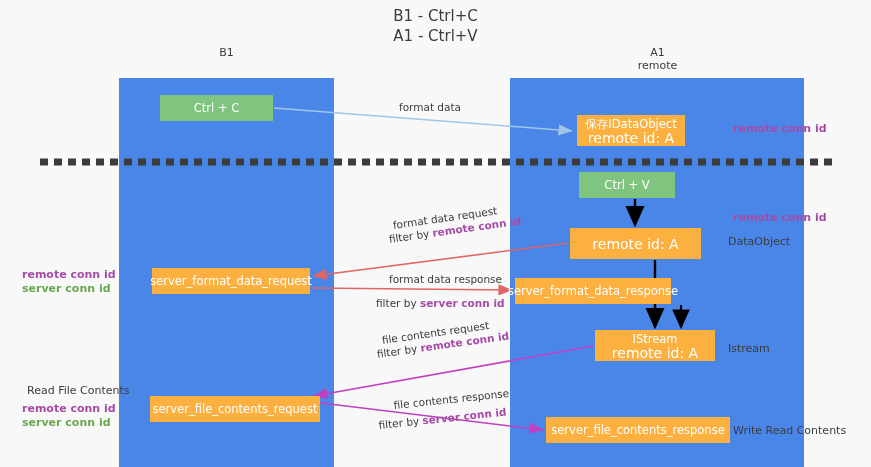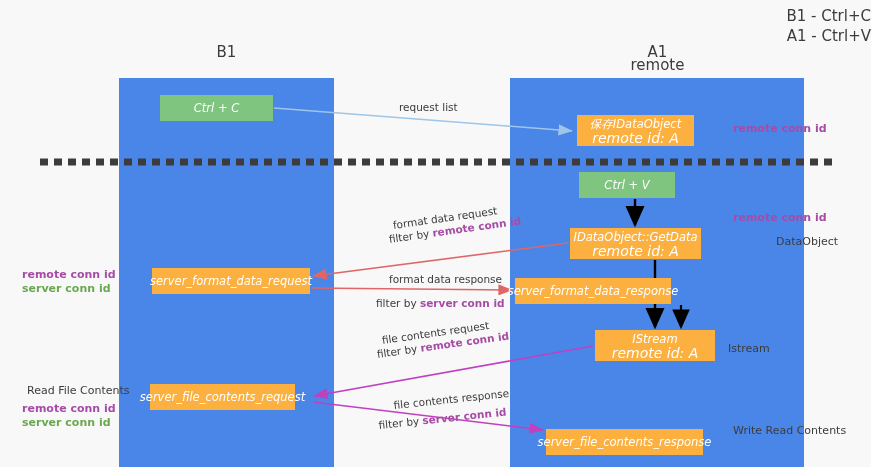--- a/index.html
+++ b/index.html
@@ -12,54 +12,54 @@
   }
   #stage{position:absolute;left:0;top:0;width:871px;height:467px;}
   .abs{position:absolute;}
 
   
   .lane{position:absolute;background:#4a86e8;}
   #lane-b1{left:119px;top:78px;width:215px;height:389px;}
   #lane-a1{left:510px;top:78px;width:294px;height:389px;}
 
   
-  .lane-head{position:absolute;text-align:center;color:#3c3c3c;font-size:15px;line-height:13px;}
+  .lane-head{position:absolute;text-align:center;color:#3c3c3c;font-size:11px;line-height:13px;}
   #head-b1{left:149px;top:46px;width:155px;}
   #head-a1{left:580px;top:46px;width:155px;}
 
   
-  #title{position:absolute;left:0;top:6px;width:871px;text-align:right;
+  #title{position:absolute;left:0;top:6px;width:871px;text-align:center;
          color:#3c3c3c;font-size:15px;line-height:20px;white-space:pre-line;}
 
   
   .node{position:absolute;box-sizing:border-box;display:flex;flex-direction:column;
         align-items:center;justify-content:center;color:#ffffff;font-size:11.5px;
-        line-height:14px;text-align:center;padding:2px 0;font-style:italic;}
+        line-height:14px;text-align:center;padding:2px 0;}
   .node.green{background:#7fc47f;}
   .node.orange{background:#fbb040;}
   .node .l2{font-size:14px;}
 
   #n-ctrlc{left:160px;top:95px;width:113px;height:26px;}
-  #n-save{left:577px;top:115px;width:117px;height:31px;}
+  #n-save{left:577px;top:115px;width:108px;height:31px;}
   #n-ctrlv{left:579px;top:172px;width:96px;height:26px;}
   #n-getdata{left:570px;top:228px;width:131px;height:31px;}
   #n-sfdreq{left:152px;top:268px;width:158px;height:26px;}
   #n-sfdresp{left:515px;top:278px;width:156px;height:26px;}
   #n-istream{left:595px;top:330px;width:120px;height:31px;}
-  #n-sfcreq{left:150px;top:384px;width:145px;height:26px;}
-  #n-sfcresp{left:546px;top:417px;width:157px;height:26px;margin-top:12px;}
+  #n-sfcreq{left:150px;top:396px;width:170px;height:26px;}
+  #n-sfcresp{left:546px;top:417px;width:184px;height:26px;}
 
   
   .note{position:absolute;font-size:11px;line-height:14px;white-space:pre-line;}
   .note.purple{color:#a64ca6;font-weight:bold;}
   .note.dark{color:#3c3c3c;}
 
   #note-r1{left:733px;top:122px;}
   #note-r2{left:733px;top:211px;}
-  #note-r3{left:728px;top:235px;margin-left:48px;}
+  #note-r3{left:728px;top:235px;}
   #note-r4{left:728px;top:342px;}
   #note-r5{left:733px;top:424px;}
 
   #note-l1{left:22px;top:268px;}
   #note-l2{left:27px;top:384px;}
   #note-l3{left:22px;top:402px;}
 
   
   .elabel{position:absolute;font-size:10.5px;line-height:13px;color:#3c3c3c;white-space:nowrap;}
   .elabel .pu{color:#a64ca6;font-weight:bold;}
@@ -137,21 +137,20 @@
   <div class="node orange" id="n-save">
     <div>保存IDataObject</div>
     <div class="l2">remote id: A</div>
   </div>
 
   <div class="node green" id="n-ctrlv">
     <div>Ctrl + V</div>
   </div>
 
   <div class="node orange" id="n-getdata">
-    <div>IDataObject::GetData</div>
     <div class="l2">remote id: A</div>
   </div>
 
   <div class="node orange" id="n-sfdresp">
     <div>server_format_data_response</div>
   </div>
 
   <div class="node orange" id="n-sfdreq">
     <div>server_format_data_request</div>
   </div>
@@ -180,21 +179,21 @@
     <div style="color:#6aa84f;font-weight:bold;">server conn id</div>
   </div>
 
   <div class="note dark" id="note-l2">Read File Contents</div>
 
   <div class="abs" id="note-l3" style="font-size:11px;line-height:14px;">
     <div style="color:#a64ca6;font-weight:bold;">remote conn id</div>
     <div style="color:#6aa84f;font-weight:bold;">server conn id</div>
   </div>
 
-  <div class="elabel" id="el-formatlist">request list</div>
+  <div class="elabel" id="el-formatlist">format data</div>
 
   <div class="elabel" id="el-fdreq">format data request</div>
   <div class="elabel" id="el-fdreq2">
     <span>filter by </span><span class="pu">remote conn id</span>
   </div>
 
   <div class="elabel" id="el-fdresp">format data response</div>
   <div class="elabel" id="el-fdresp2">
     <span>filter by </span><span class="pu">server conn id</span>
   </div>

